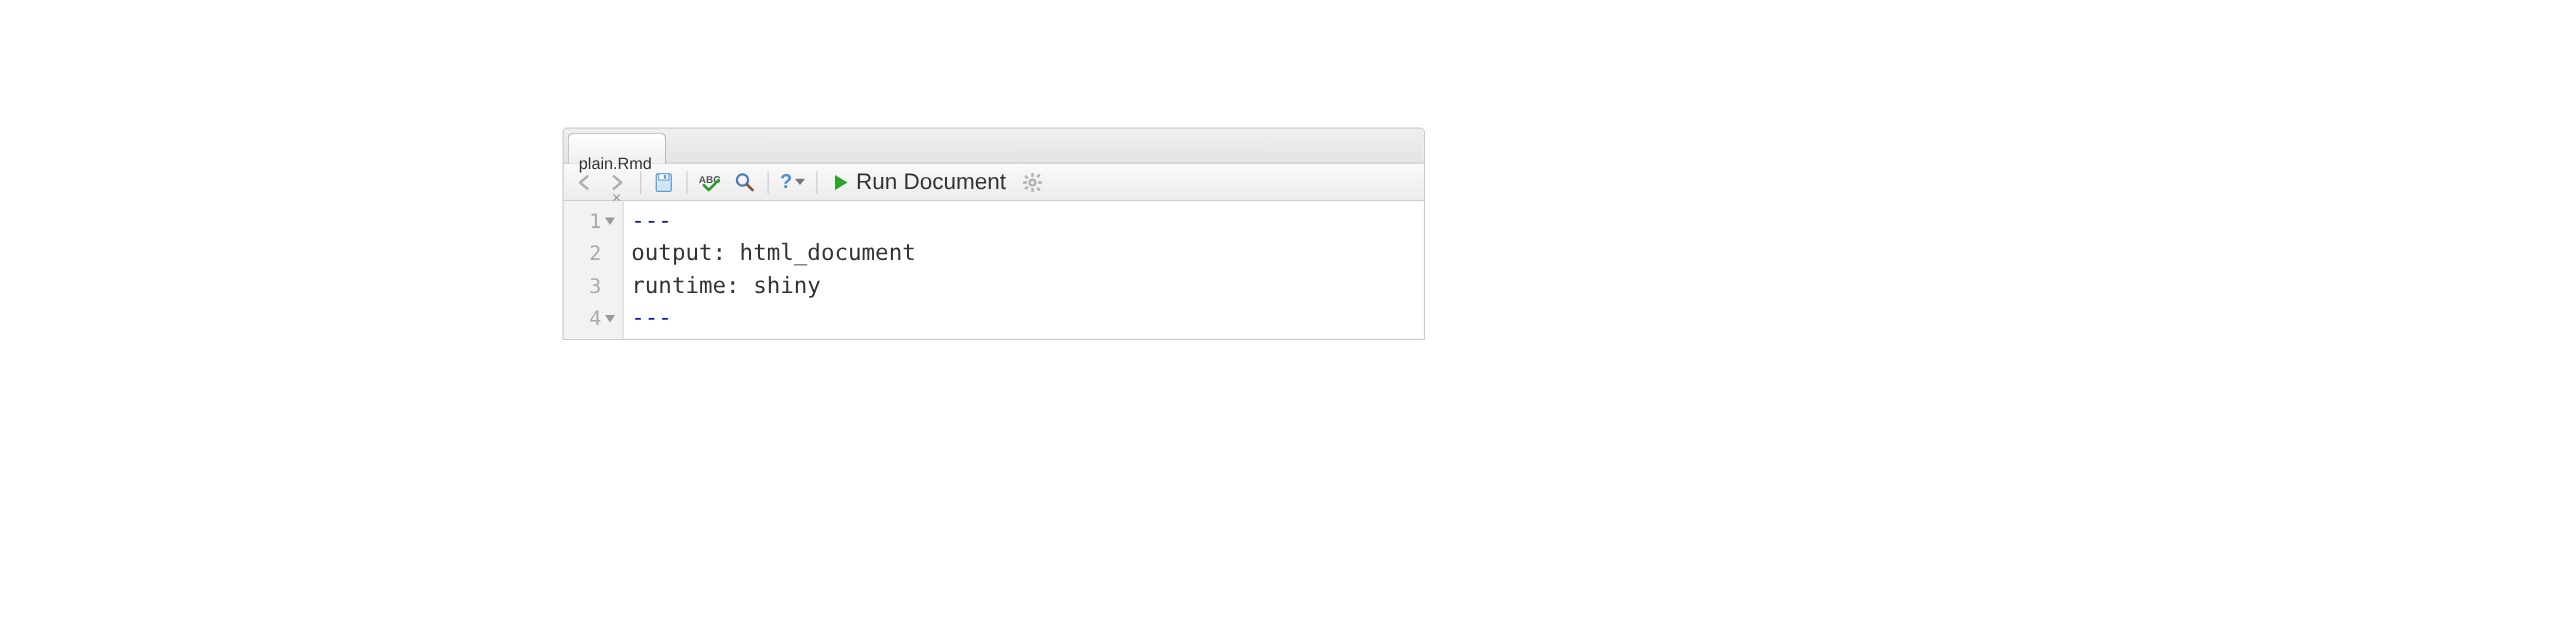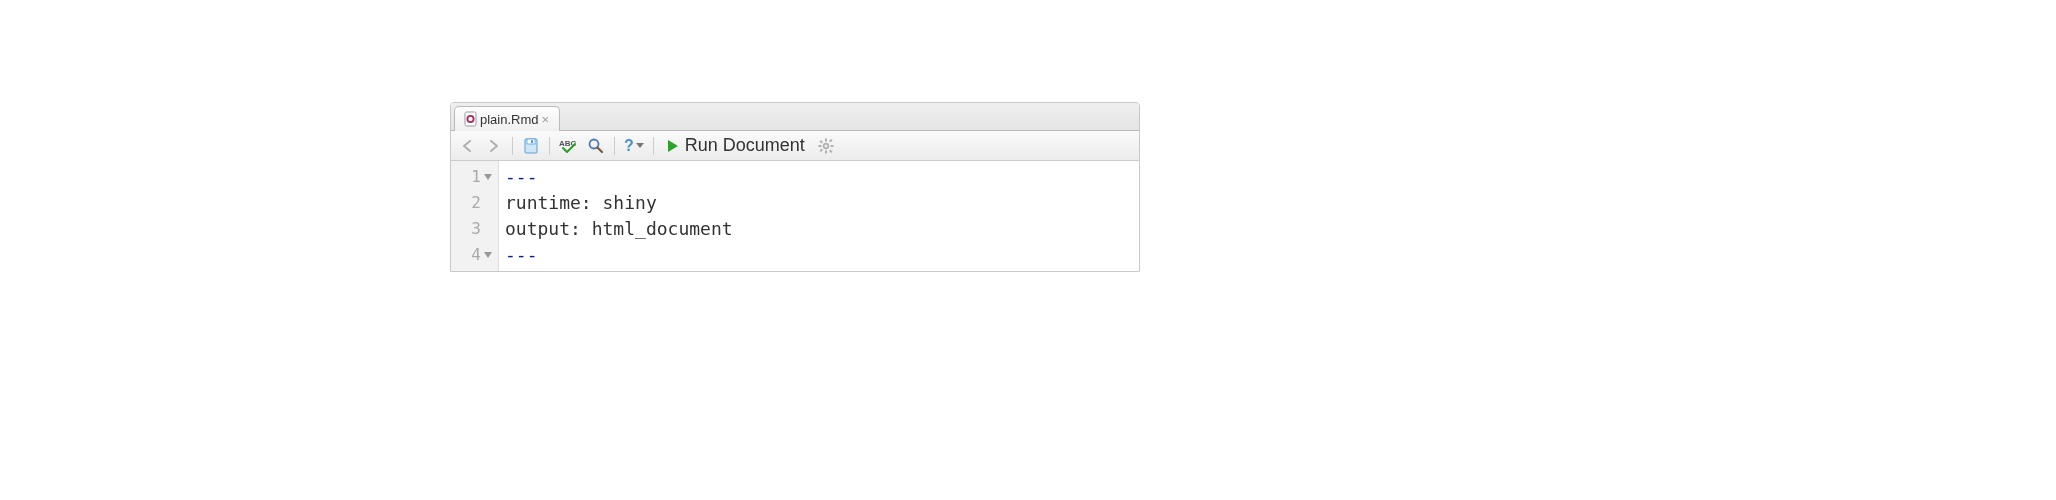--- a/index.html
+++ b/index.html
@@ -28,31 +28,32 @@
       background: linear-gradient(#efefef, #e4e4e4);
       height: 28px;
       display: flex;
       align-items: flex-end;
       padding-left: 3px;
       border-bottom: 1px solid #bbb;
     }
     .tab {
       display: flex;
       align-items: center;
-      gap: 1px;
+      gap: 12px;
       background: linear-gradient(#fefefe, #f0f0f0);
       border: 1px solid #bbb;
       border-bottom: none;
       border-radius: 5px 5px 0 0;
       padding: 4px 10px 4px 8px;
       font-size: 13px;
       color: #333;
       height: 25px;
       position: relative;
       top: 1px;
+      flex-direction: column;
     }
     .tab-close {
       color: #999;
       font-size: 13px;
       margin-left: 2px;
       cursor: pointer;
     }
     .toolbar {
       background: linear-gradient(#fafafa, #ececec);
       height: 30px;
@@ -240,18 +241,18 @@
           <span>3</span>
           <span class="fold-spacer"></span>
         </div>
       <div class="gutter-line">
           <span>4</span>
           <span class="fold-marker"></span>
         </div>
     </div>
     <div class="code-content">
       <div class="code-line yaml-delim">---</div>
+      <div class="code-line">output: html_document</div>
       <div class="code-line">runtime: shiny</div>
-      <div class="code-line">output: html_document</div>
       <div class="code-line yaml-delim">---</div>
     </div>
   </div>
 </div>
 
 </body></html>

